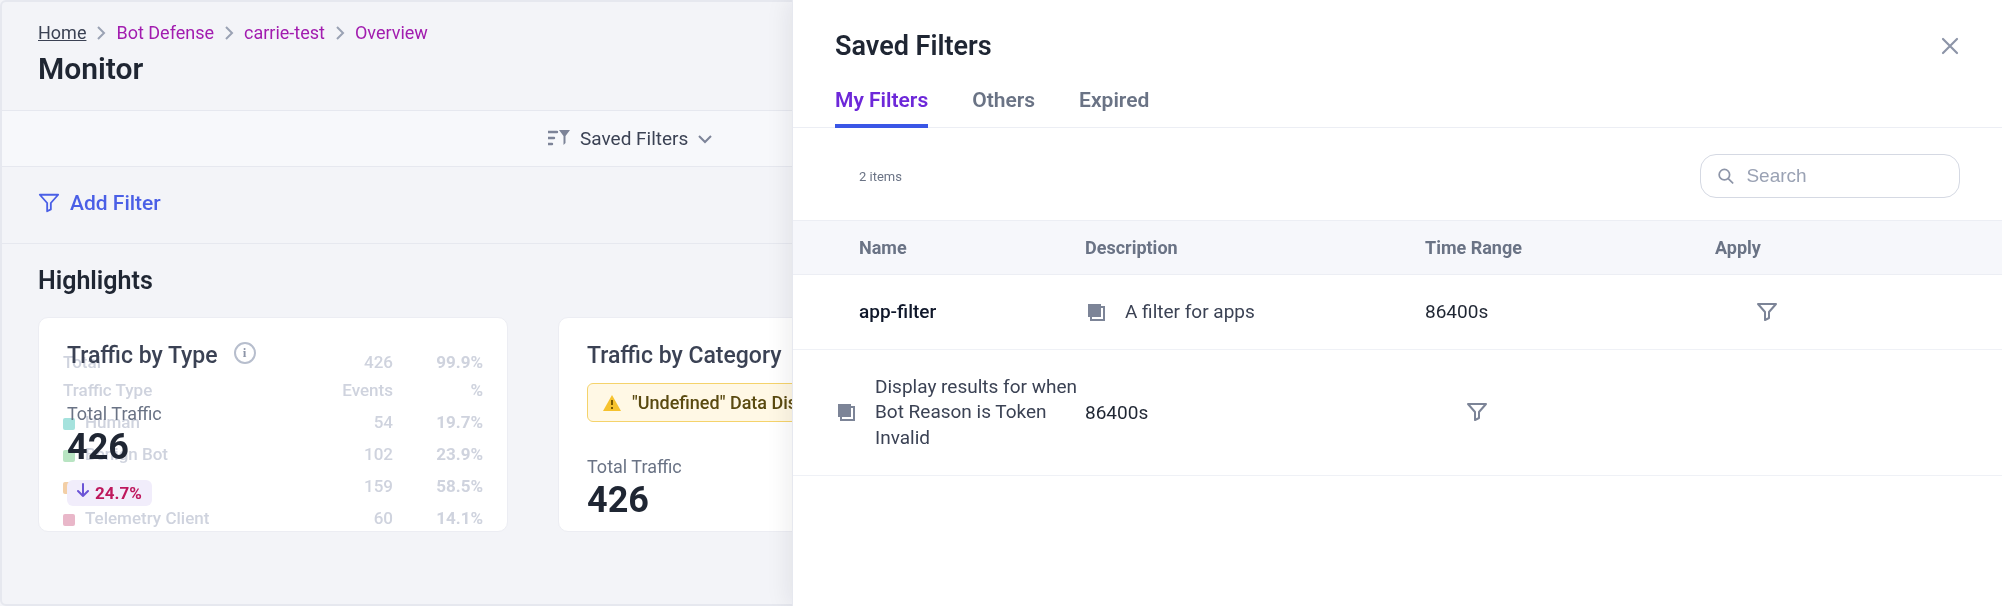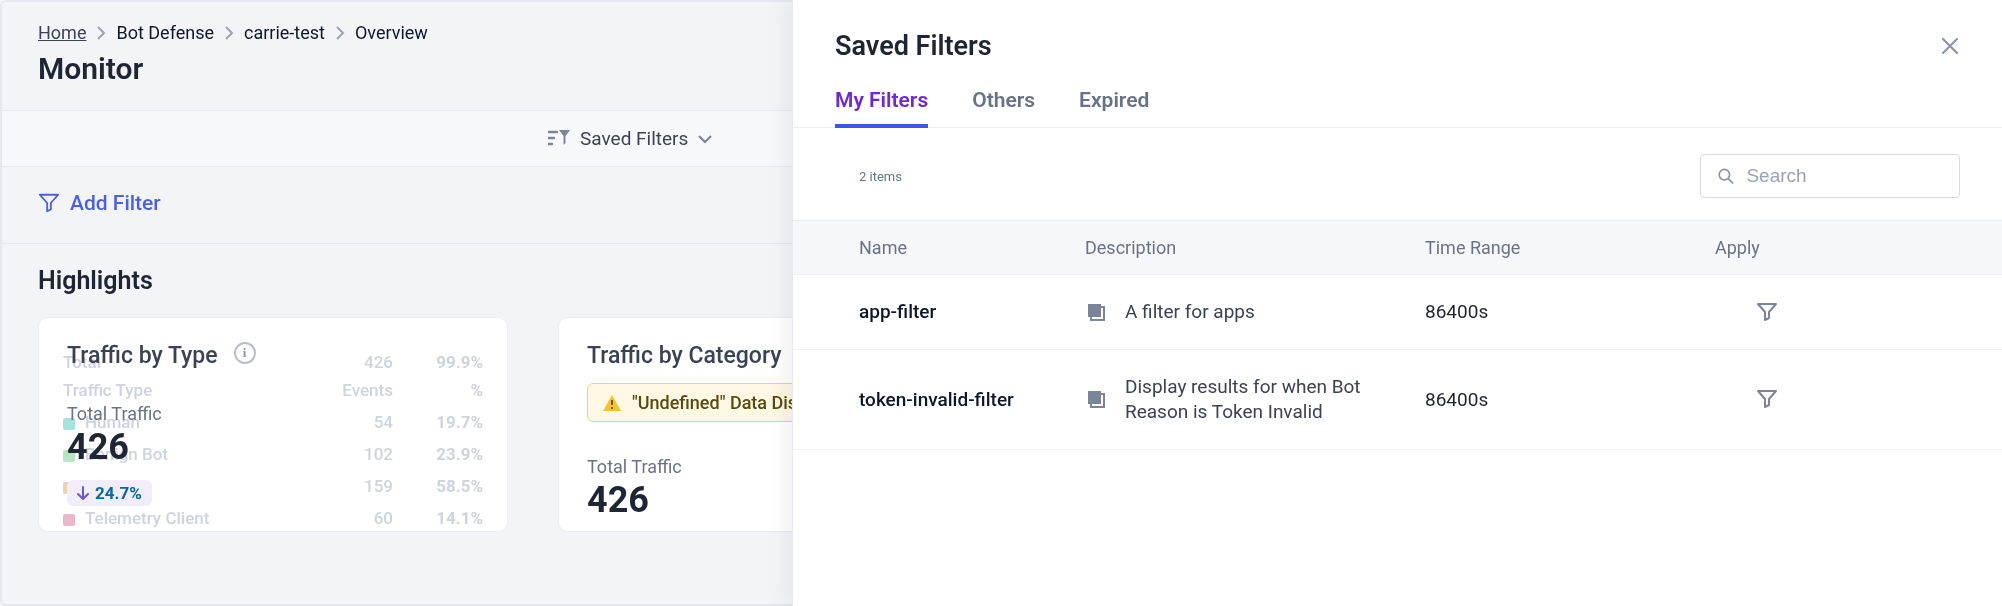--- a/index.html
+++ b/index.html
@@ -26,21 +26,21 @@
   .breadcrumb {
     display: flex;
     align-items: center;
     gap: 10px;
     padding: 20px 36px 8px;
     font-size: 18px;
     color: #6a7385;
   }
   .breadcrumb a { text-decoration: underline; color: #3b4254; }
   .breadcrumb .sep svg { display:block; }
-  .breadcrumb .crumb { color:#0f172a; }
+  .breadcrumb .crumb { color:#a21caf; }
 
   .page-title {
     padding: 0 36px 24px;
     font-size: 30px;
     font-weight: 600;
     color: #1f2633;
   }
 
   .filter-bar {
     border-top: 1px solid #e6e8ef;
@@ -114,23 +114,23 @@
     border: 2px solid #b7becd;
     border-radius: 50%;
     display: inline-flex; align-items: center; justify-content: center;
     font-size: 13px; color: #8d95a8; font-weight: 700;
     font-family: Georgia, serif;
   }
   .card-sub { margin-top: 34px; font-size: 18px; color:#6a7385; }
   .big-num { font-size: 36px; font-weight: 700; color: #1f2633; margin-top: 2px; }
   .delta {
     margin-top: 12px;
-    display: inline-flex; align-items:center; gap:6px;
+    display: inline-flex; align-items:flex-start; gap:6px;
     background: #f1edfb;
-    color: #0369a1;
+    color: #be185d;
     font-weight: 700;
     font-size: 17px;
     padding: 3px 10px;
     border-radius: 6px;
   }
 
   
   .ghost-table {
     position: absolute;
     top: 28px; left: 20px; right: 20px;
@@ -202,40 +202,40 @@
   }
 
   .list-head {
     display:flex; align-items:center; justify-content:space-between;
     padding: 26px 42px 22px;
   }
   .item-count { font-size:13px; color:#6a7385; padding-left:24px;}
   .search-box {
     display:flex; align-items:center; gap:12px;
     border:1px solid #d5d9e3;
-    border-radius:4px;
+    border-radius:16px;
     padding:10px 16px;
     width:260px;
   }
   .search-box input {
     border:none; outline:none; font-size:19px; color:#3b4254; width:100%;
     background:transparent;
   }
   .search-box input::placeholder { color:#9aa2b4; }
   .search-box svg{display:block;}
 
   .table { width:100%; padding:0 0 10px;}
   .thead {
     display:grid;
     grid-template-columns: 250px 340px 290px 1fr;
     padding: 16px 42px;
     background:#f6f7fb;
     border-top:1px solid #eceef4;
     border-bottom:1px solid #eceef4;
-    font-size:18px; font-weight:400; color:#6a7385;
+    font-size:18px; font-weight:700; color:#6a7385;
   }
   .thead .c-name{ padding-left:24px;}
   .trow {
     display:grid;
     grid-template-columns: 250px 340px 290px 1fr;
     padding: 24px 42px;
     border-bottom:1px solid #eff1f6;
     font-size:19px;
     align-items:center;
   }
@@ -438,23 +438,20 @@
       <div class="cell-apply">
         <span class="apply-btn">
           <svg width="24" height="24" viewBox="0 0 24 24">
             <path d="M3 4h18l-7 8v6l-4 2v-8L3 4z" fill="none" stroke="#7c8497" stroke-width="2" stroke-linejoin="round"></path>
           </svg>
         </span>
       </div>
     </div>
 
     <div class="trow">
-      <div class="cell-name">
-        <a href="#">token-invalid-filter</a>
-      </div>
       <div class="cell-desc">
         <span class="doc-icon">
           <svg width="22" height="22" viewBox="0 0 22 22">
             <rect x="3" y="3" width="13" height="13" fill="#7c8497"></rect>
             <rect x="6" y="6" width="13" height="13" fill="none" stroke="#7c8497" stroke-width="2"></rect>
           </svg>
         </span>
         <span>Display results for when Bot Reason is Token Invalid</span>
       </div>
       <div>86400s</div>

